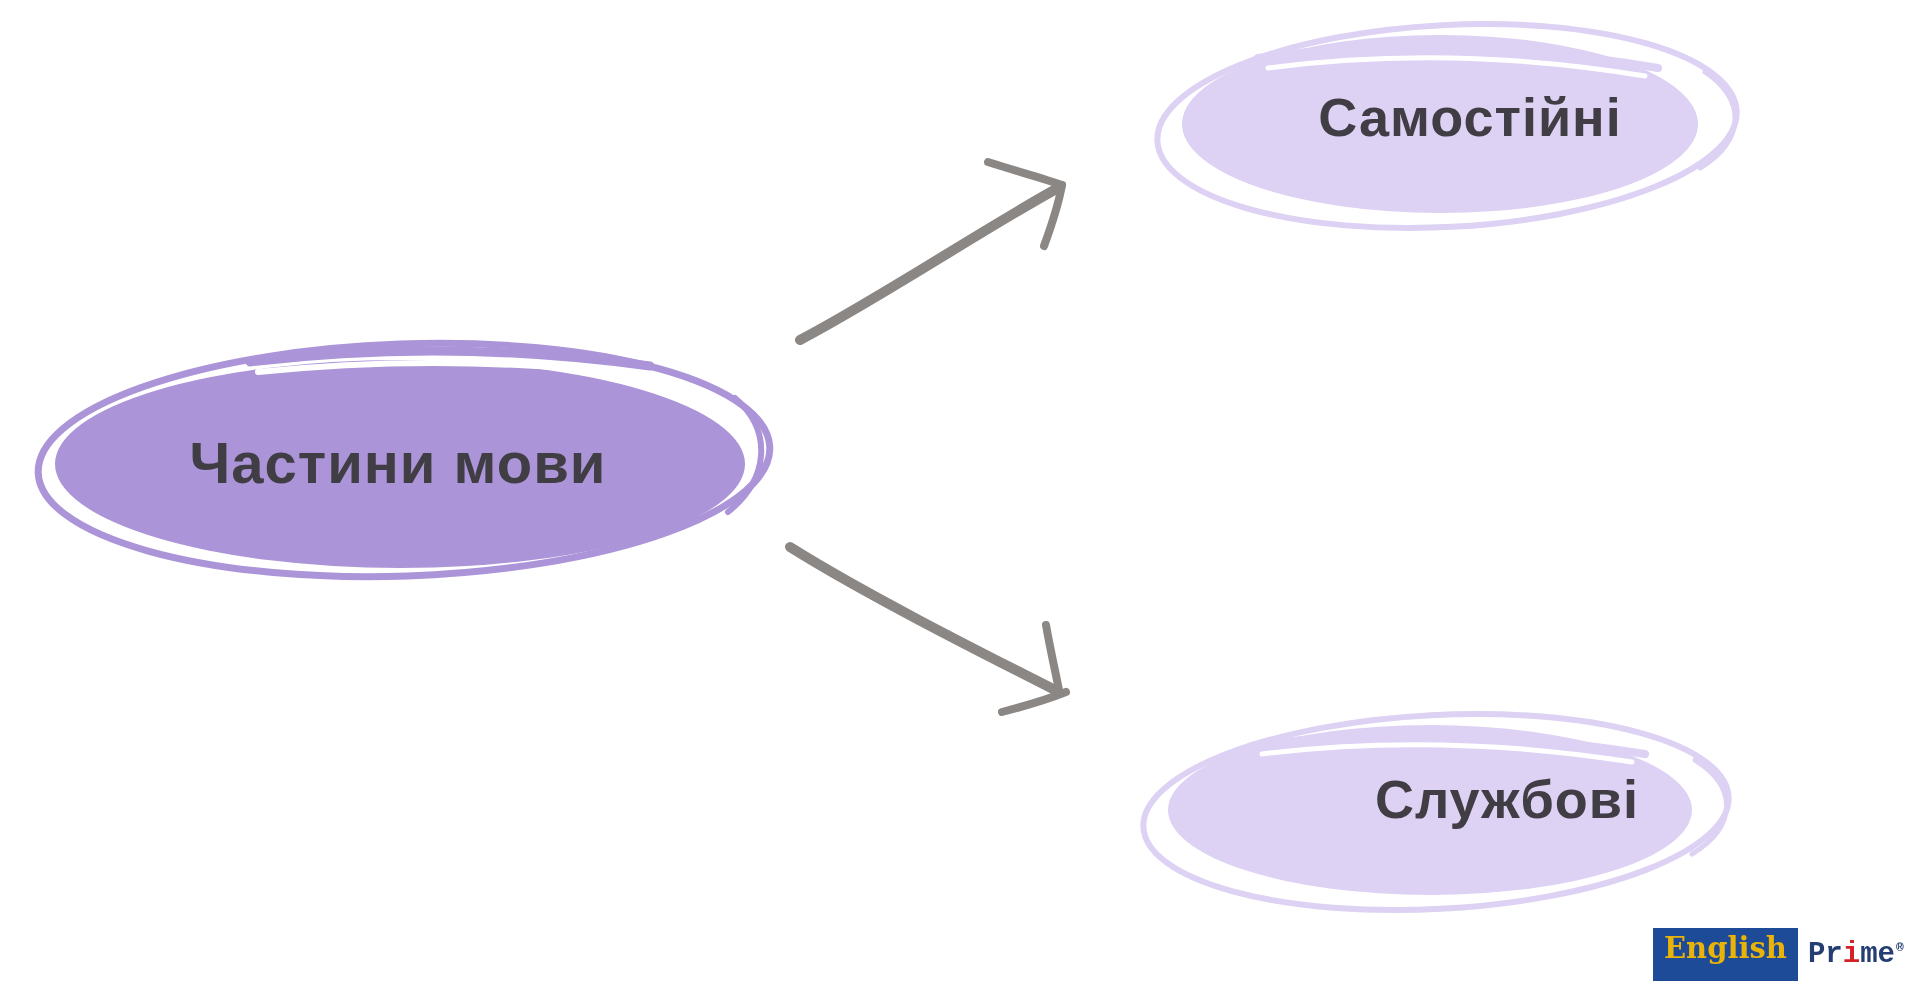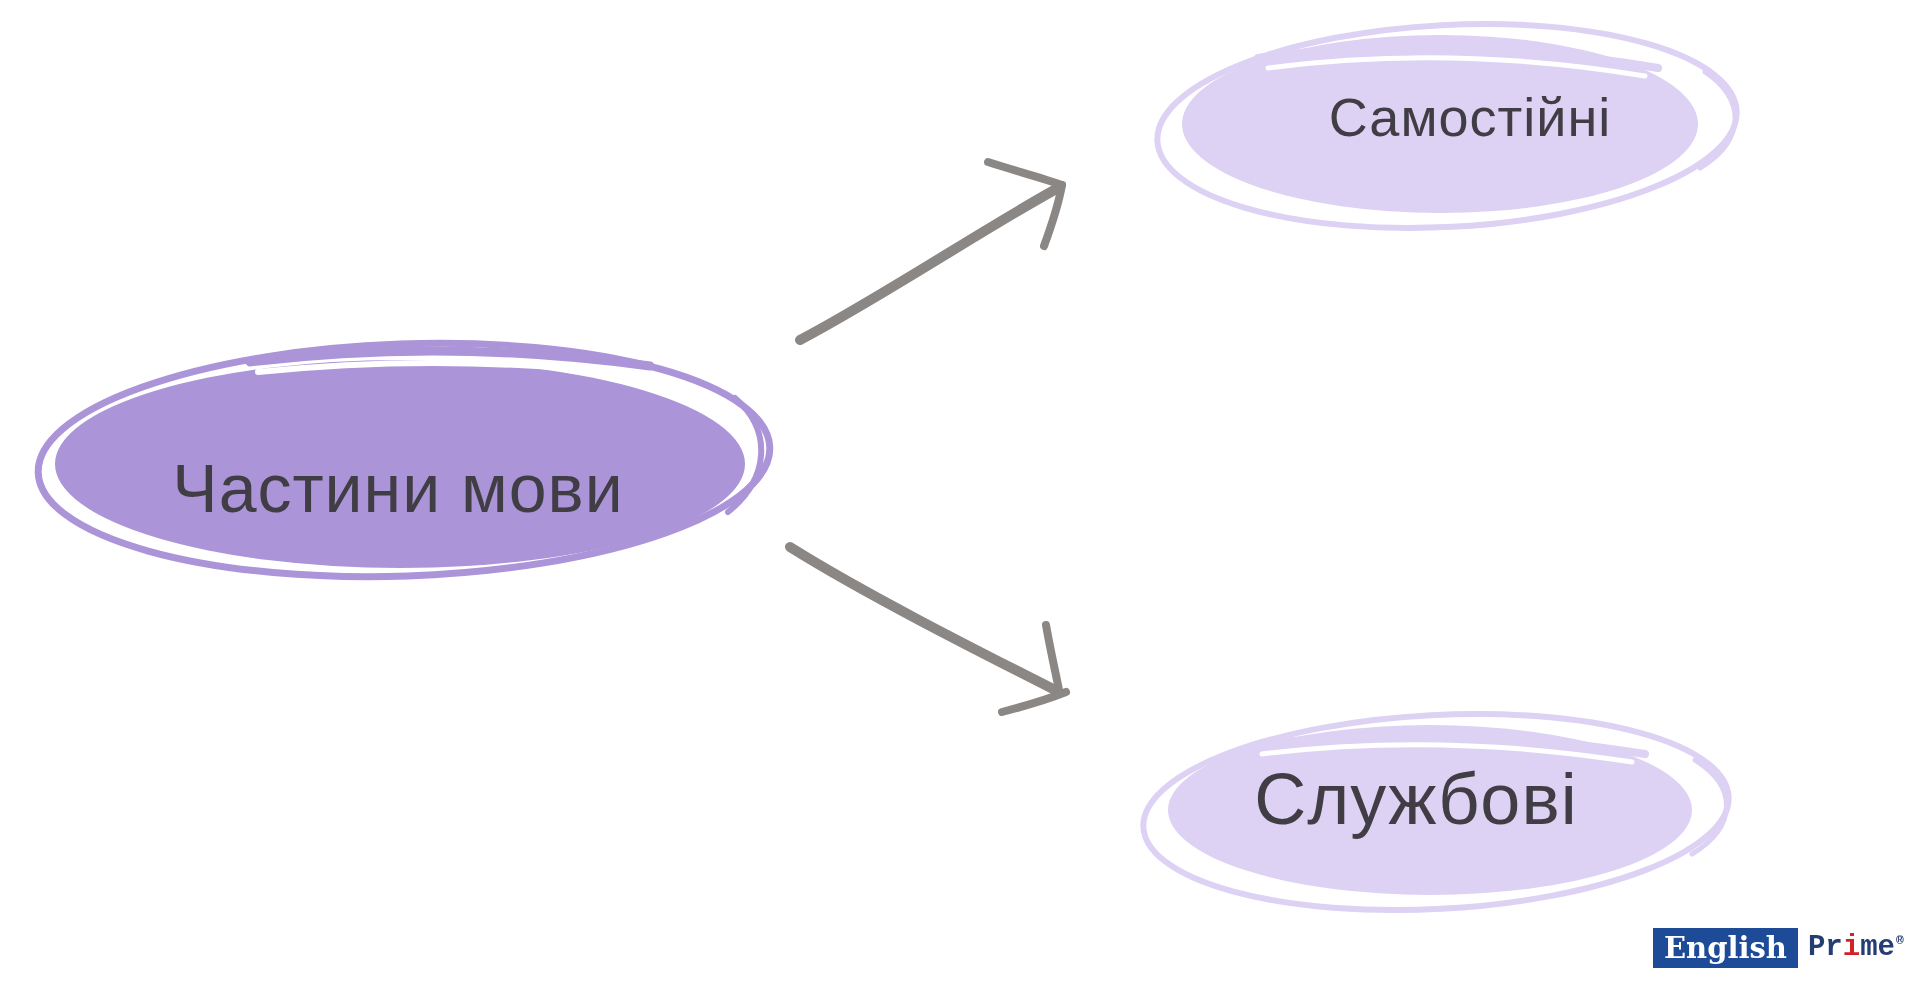--- a/index.html
+++ b/index.html
@@ -29,46 +29,46 @@
   .stroke-main  { stroke: var(--bubbleMain); fill: none; stroke-linecap: round; }
   .stroke-light { stroke: var(--bubbleLight); fill: none; stroke-linecap: round; }
   .stroke-bg    { stroke: var(--background); fill: none; stroke-linecap: round; }
   .stroke-arrow { stroke: var(--arrow); fill: none; stroke-linecap: round; }
 
   .label {
     position: absolute;
     transform: translate(-50%, -50%);
     white-space: nowrap;
     color: var(--labelText);
-    font-weight: normal;
+    font-weight: bold;
     letter-spacing: 1px;
     z-index: 2;
   }
-  .label.root   { left: 398px;  top: 488px; font-size: 68px; }
+  .label.root   { left: 398px;  top: 462px; font-size: 58px; }
   .label.branch-top    { left: 1470px; top: 117px; font-size: 54px; }
-  .label.branch-bottom { left: 1416px; top: 799px; font-size: 72px; }
+  .label.branch-bottom { left: 1507px; top: 799px; font-size: 54px; }
 
   .logo {
     position: absolute;
     left: 1653px;
     top: 928px;
     display: flex;
     align-items: center;
     gap: 10px;
     font-family: "DejaVu Serif", serif;
     font-weight: bold;
     font-size: 29px;
     z-index: 3;
   }
   .logo-box {
     display: inline-block;
     background: var(--logoBox);
-    color: #ffffff;
+    color: #eab308;
     line-height: 40px;
-    height: 40px;
+    height: 53px;
     padding: 0 11px;
   }
   .logo-prime {
     color: var(--logoText);
     line-height: 40px;
     display: inline-block;
     font-family: Liberation Mono, monospace;
   }
   .logo-prime .accent { color: var(--logoAccent); }
   .logo-prime sup.reg {

